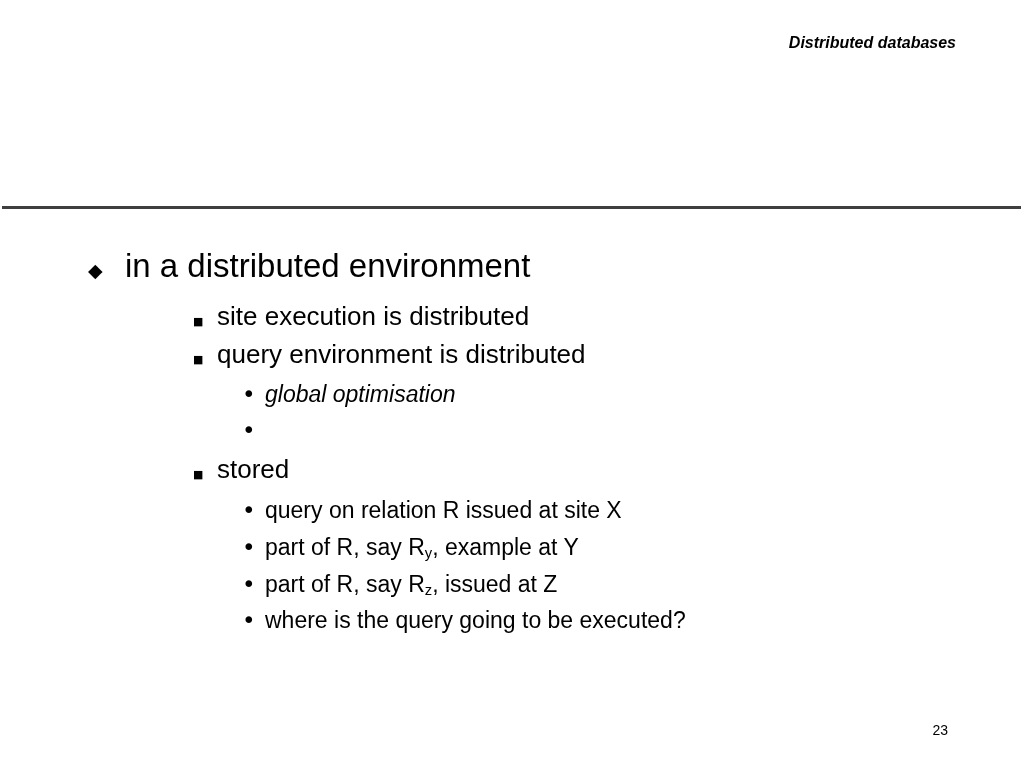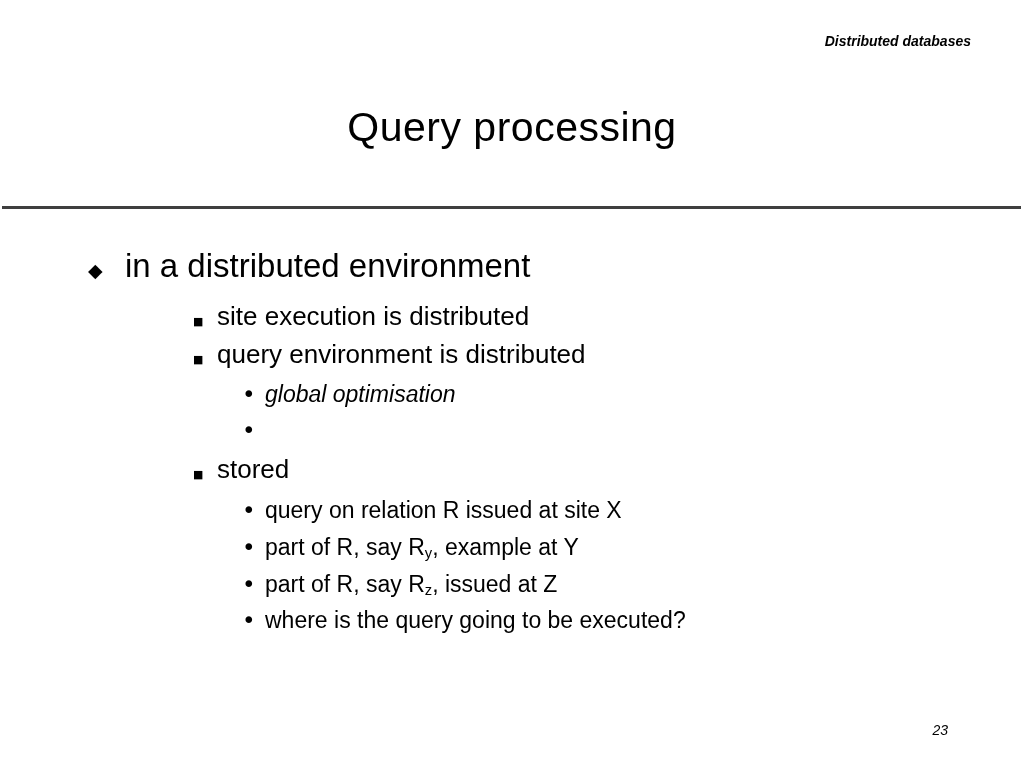--- a/index.html
+++ b/index.html
@@ -12,22 +12,22 @@
     width: 1024px;
     height: 768px;
     background: #ffffff;
     color: #000000;
     font-family: "Liberation Sans", sans-serif;
     overflow: hidden;
   }
   .header-note {
     position: absolute;
     top: 33px;
-    right: 53px;
-    font-size: 14px;
+    right: 68px;
+    font-size: 16px;
     font-style: italic;
     font-weight: bold;
     line-height: 1.2;
   }
   .slide-title {
     position: absolute;
     top: 103px;
     left: 0;
     width: 100%;
     text-align: center;
@@ -81,31 +81,29 @@
   .subscript {
     font-size: 0.64em;
     vertical-align: -0.22em;
   }
   .page-number {
     position: absolute;
     top: 722px;
     right: 76px;
     font-size: 14px;
     line-height: 1.2;
-    font-style: italic;
   }
 </style>
 </head>
 <body>
 
 <div class="slide">
 
   <div class="header-note">Distributed databases</div>
 
-  <div class="slide-title">Query processing</div>
 
   <div class="title-rule"></div>
 
   <div class="row l1 r1">
     <span class="bullet">◆</span>
     <span class="txt">in a distributed environment</span>
   </div>
 
   <div class="row l2 r2">
     <span class="bullet">■</span>

